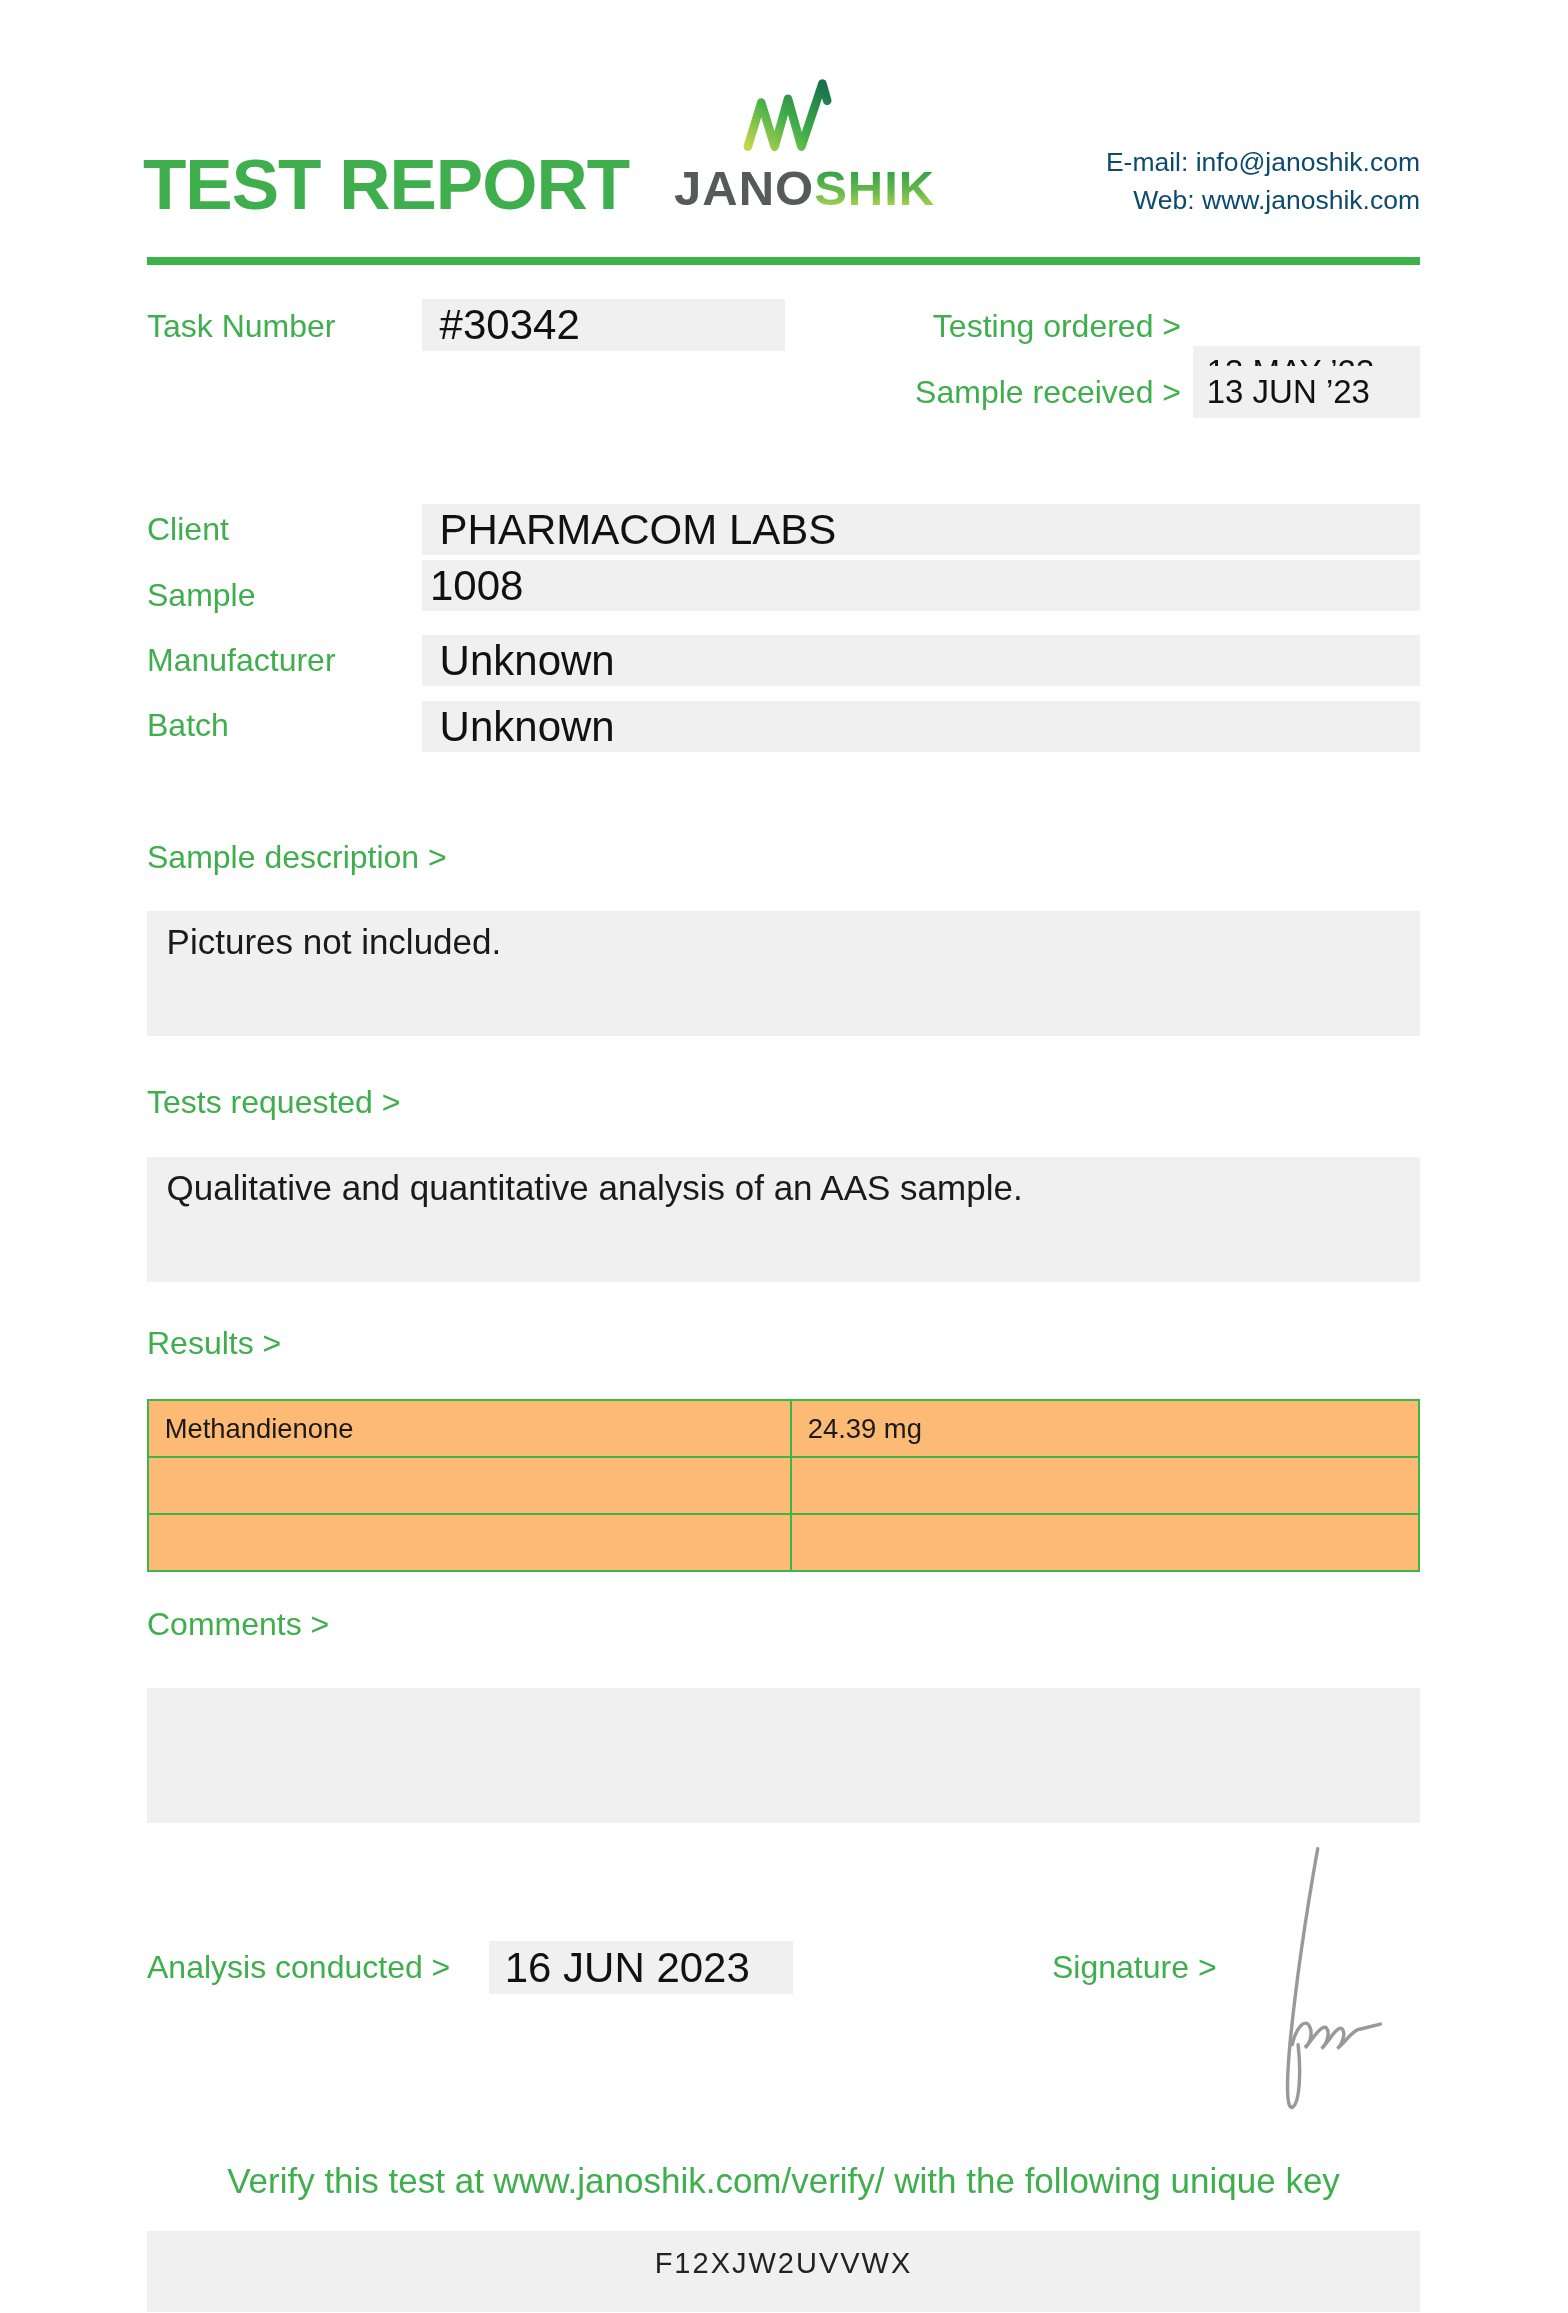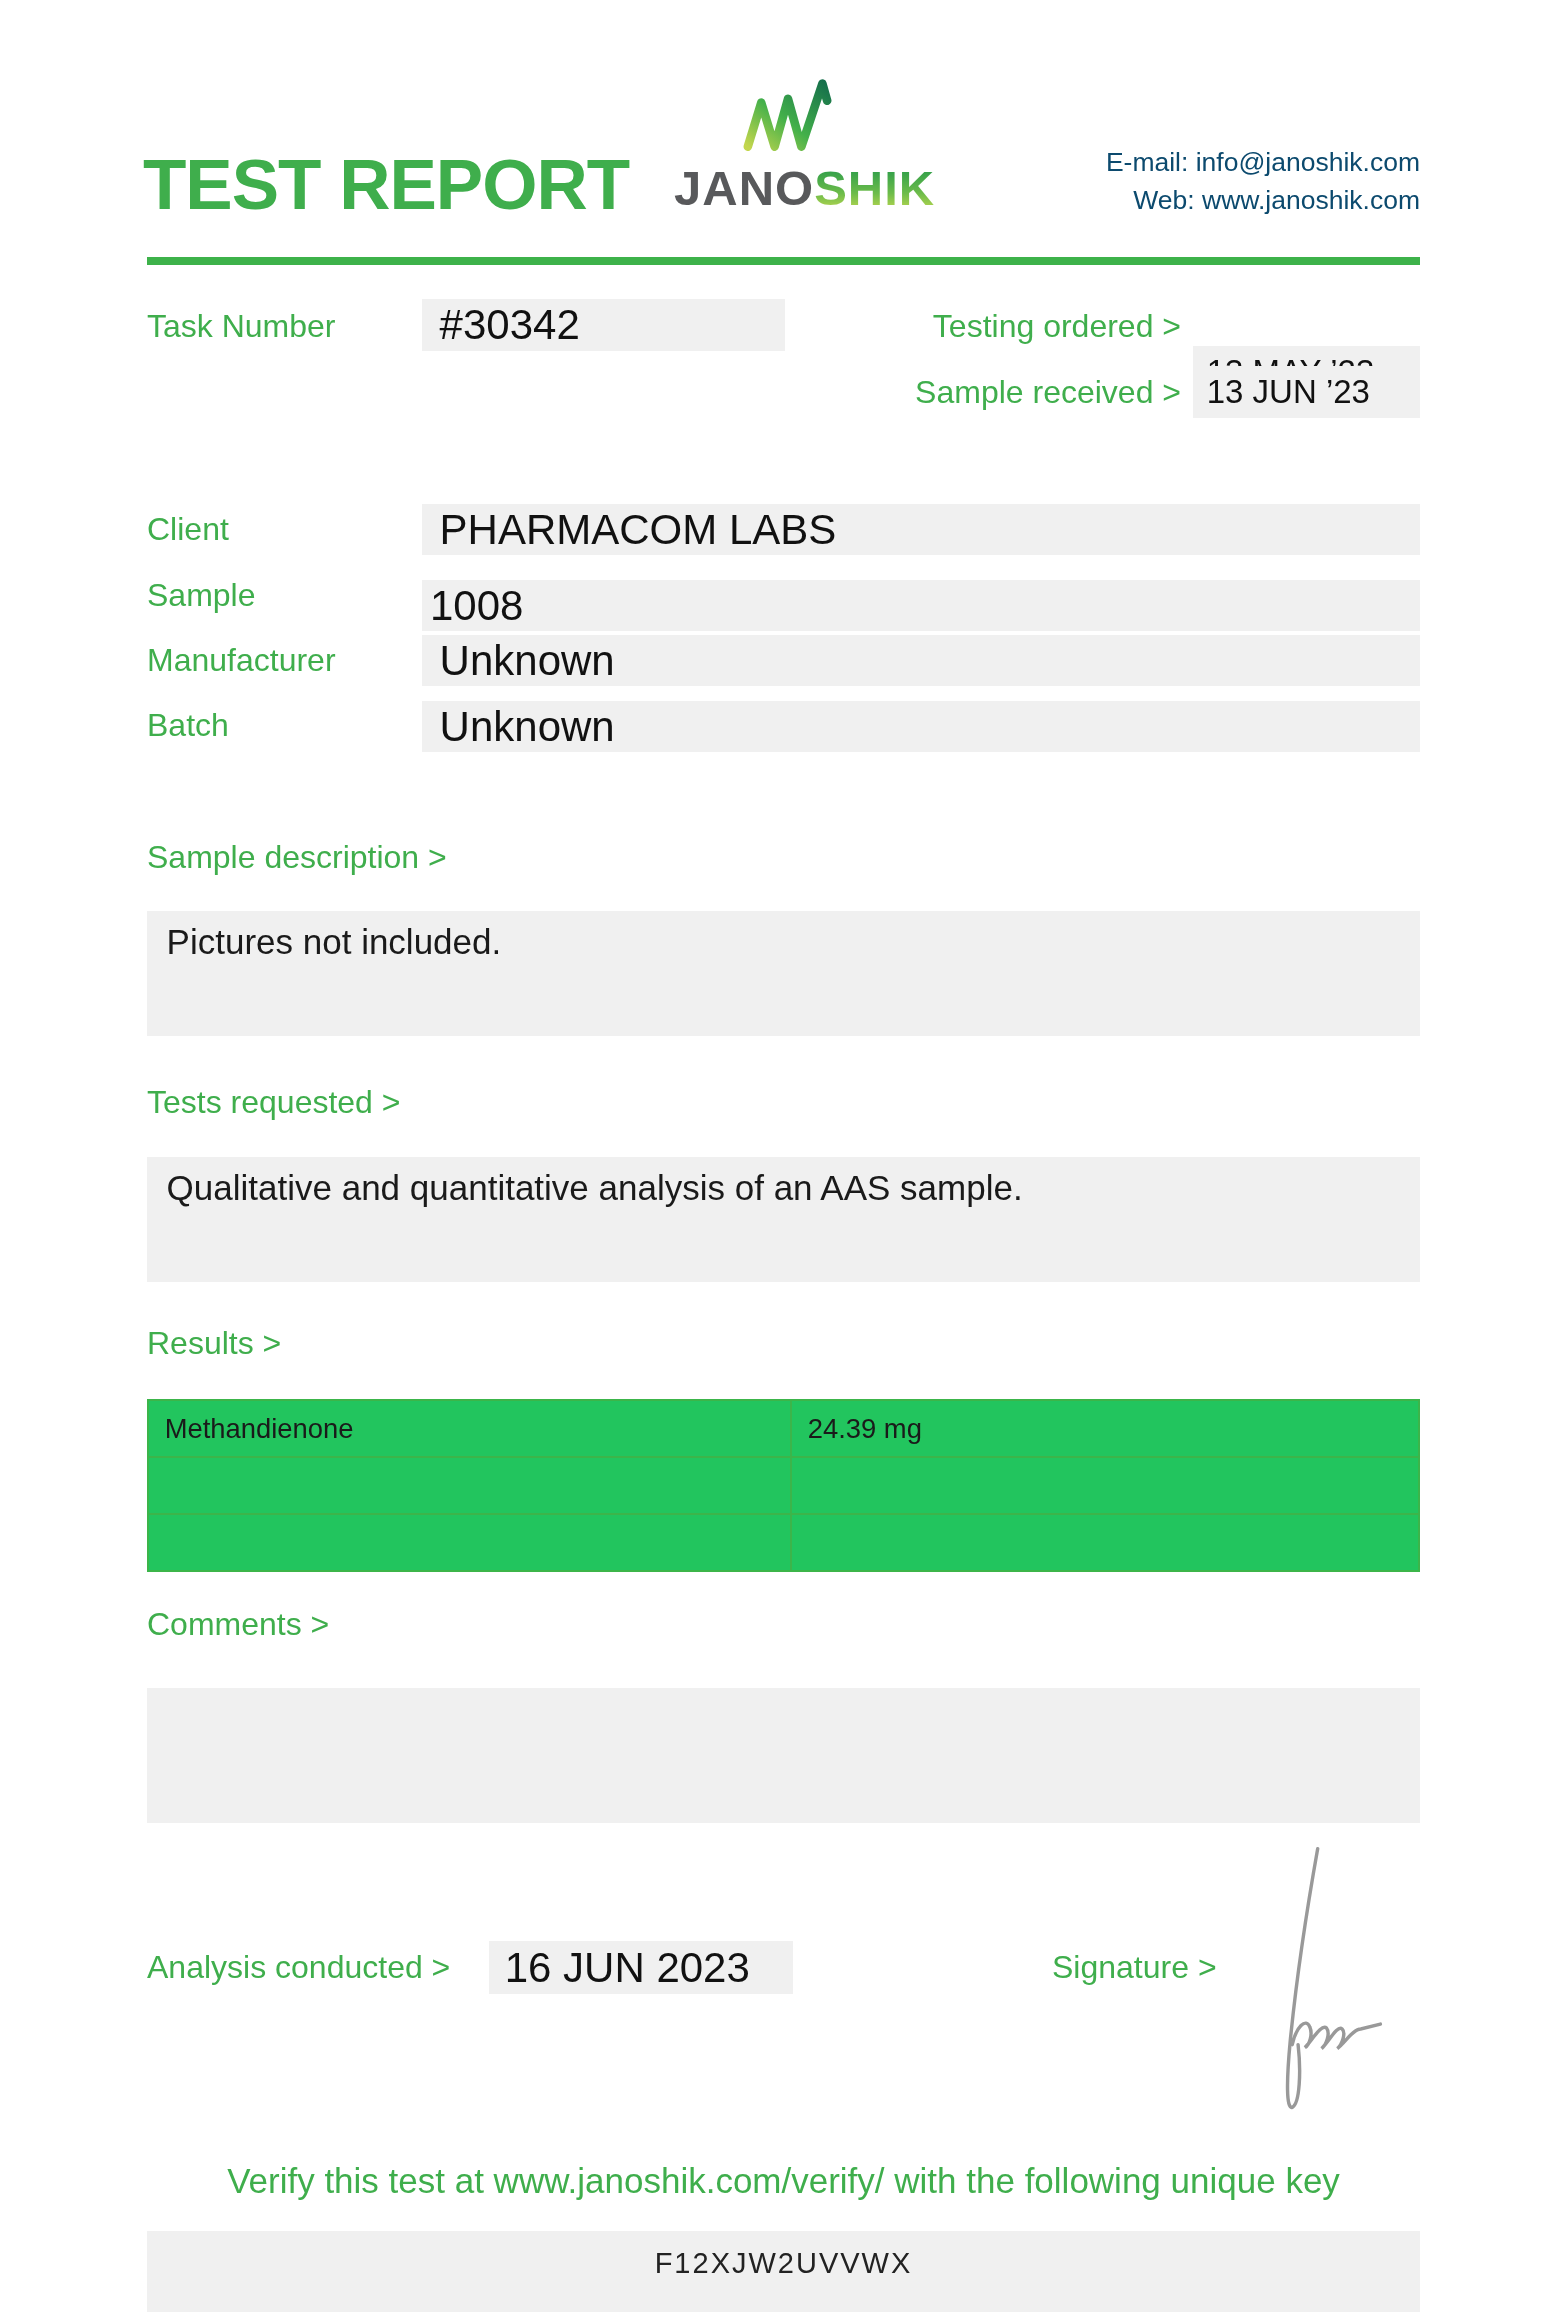--- a/index.html
+++ b/index.html
@@ -39,39 +39,39 @@
   .date-box { left:1193px; width:227px; height:52px; line-height:52px; padding-left:13.7px; font-size:33px; }
   .date-box-1 { top:299px;margin-top:47px; }
   .date-box-2 { top:366px; }
 
   .info-label-0 { left:147px; top:511px; }
   .info-label-1 { left:147px; top:577px; }
   .info-label-2 { left:147px; top:642px; }
   .info-label-3 { left:147px; top:707px; }
   .info-box { left:422px; width:998px; height:51px; line-height:51px; padding-left:17.6px; }
   .info-box-0 { top:504px; }
-  .info-box-1 { top:580px;padding-left:8px; }
+  .info-box-1 { top:560px;padding-left:8px; }
   .info-box-2 { top:635px; }
   .info-box-3 { top:701px; }
 
   .sec-desc-title  { left:147px; top:839px; }
   .sec-tests-title { left:147px; top:1084px; }
   .sec-results-title { left:147px; top:1325px; }
   .sec-comments-title { left:147px; top:1606px; }
 
   .textbox { left:147px; width:1273px; background:#f0f0f0; color:#1a1a1a;
     font-size:35px; padding:12.7px 19.6px; line-height:35px; }
   .desc-box  { top:911px;  height:125px; }
   .tests-box { top:1157px; height:125px; }
   .comments-box { top:1688px; height:135px; }
 
   table.results { left:147px; top:1399px; width:1273px; height:173px;
     border-collapse:collapse; table-layout:fixed; }
   table.results td { border:2.9px solid #3cb54a; height:55px; font-size:27.4px;
-    color:#1a1a1a; padding-left:15.7px; vertical-align:middle; background:#22c55e; }
+    color:#1a1a1a; padding-left:15.7px; vertical-align:middle; background:#fdba74; }
   table.results col.c1 { width:643px; }
 
   .signature-svg { left:1243px; top:1835px; }
 
   .analysis-label { left:147px; top:1949px; }
   .analysis-box { left:489px; top:1941px; width:304px; height:53px; line-height:53px; padding-left:15.7px; }
   .signature-label { left:1052px; top:1949px; }
 
   .verify-line { left:147px; top:2161px; width:1273px; text-align:center;
     color:#3fae4c; font-size:35px; white-space:nowrap; }

